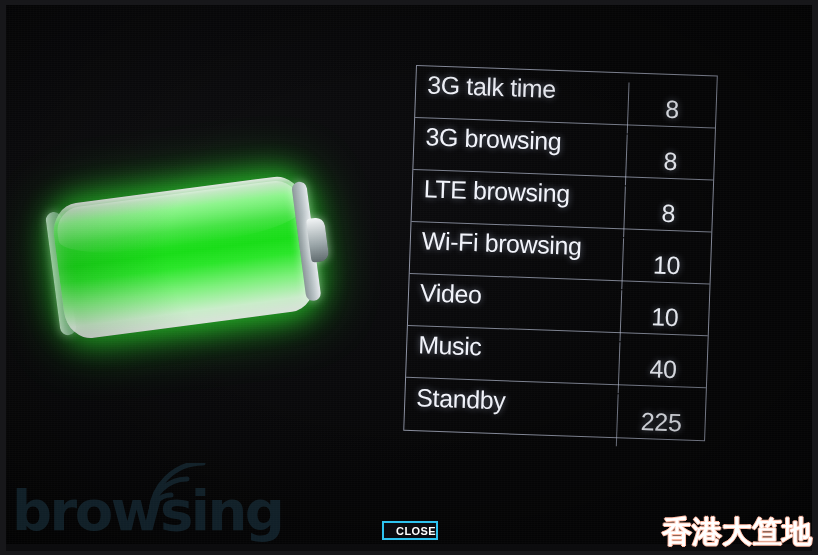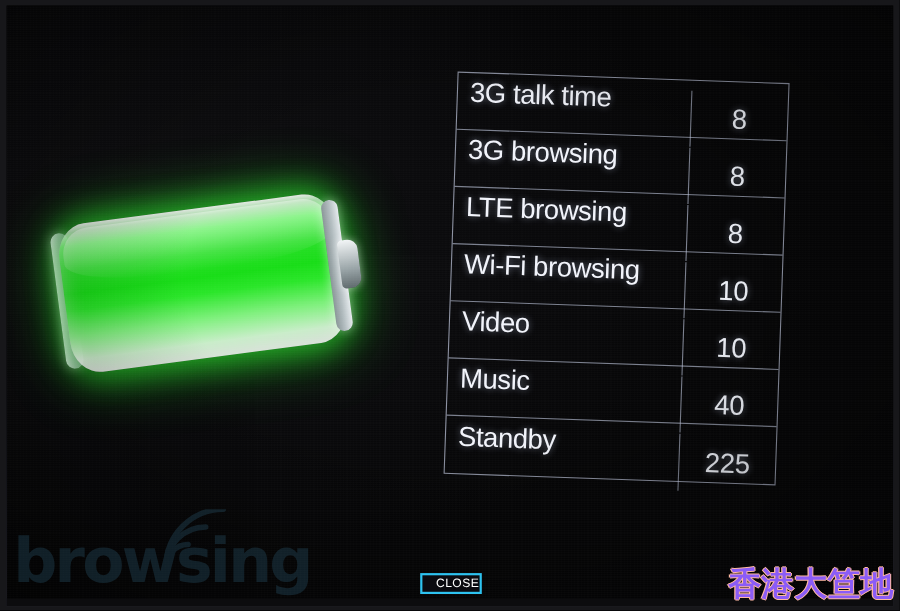--- a/index.html
+++ b/index.html
@@ -214,37 +214,37 @@
     width: 56px;
     height: 19px;
     background: #0b0b10;
     border: 2px solid #2ec3f0;
     box-sizing: border-box;
     display: flex;
     align-items: center;
     justify-content: center;
     color: #ffffff;
     font-size: 11px;
-    font-weight: 400;
+    font-weight: 700;
     letter-spacing: .4px;
     cursor: pointer;
     font-family: "Liberation Sans", sans-serif;
     padding-left: 12px;
   }
 
   
   #cn-watermark {
     position: absolute;
     right: 6px;
     bottom: 8px;
     font-size: 30px;
     font-weight: 700;
     line-height: 1;
     letter-spacing: 0px;
-    color: #8b5cf6;
+    color: #ffffff;
     font-family: "DejaVu Sans", sans-serif;
     text-shadow:
       1px 0 0 #ffb9a2, -1px 0 0 #ffb9a2,
       0 1px 0 #ffb9a2, 0 -1px 0 #ffb9a2;
     white-space: nowrap;
   }
 
   
   #bottom-bar {
     position: absolute;

